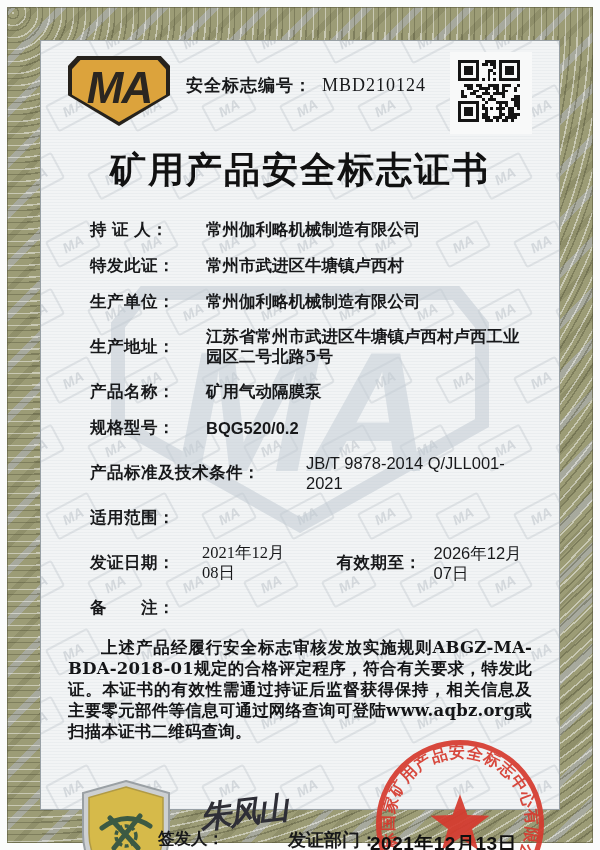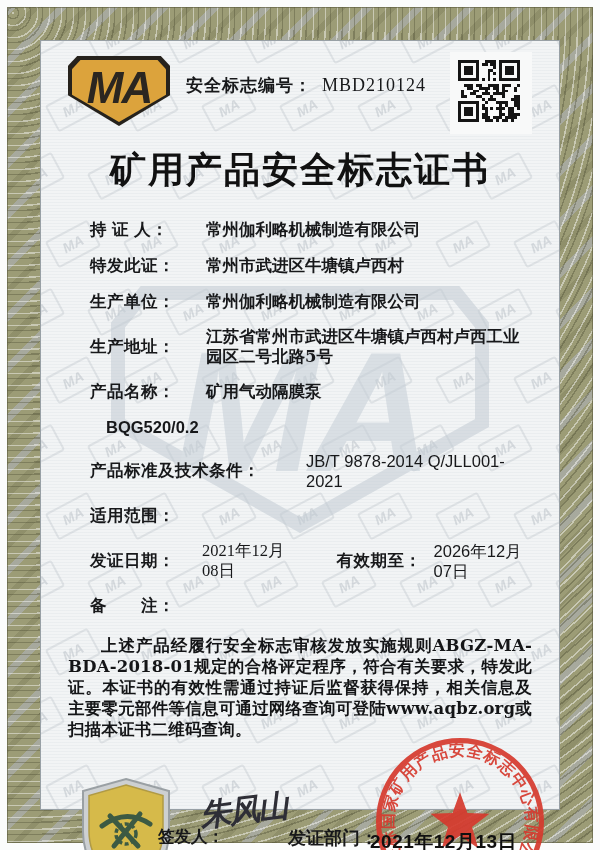--- a/index.html
+++ b/index.html
@@ -414,20 +414,21 @@
       </div>
       <div class="f-row">
         <span class="f-label">生产地址：</span>
         <span class="f-value" style="max-width:372px;">江苏省常州市武进区牛塘镇卢西村卢西工业园区二号北路5号</span>
       </div>
       <div class="f-row">
         <span class="f-label">产品名称：</span>
         <span class="f-value">矿用气动隔膜泵</span>
       </div>
       <div class="f-row">
+        <span class="f-label">规格型号：</span>
         <span class="f-value" style="font-family:'Liberation Sans',sans-serif;">BQG520/0.2</span>
       </div>
       <div class="f-row standards">
         <span class="f-label">产品标准及技术条件：</span>
         <span class="f-value" style="font-family:'Liberation Sans',sans-serif;font-weight:500;">JB/T 9878-2014  Q/JLL001-2021</span>
       </div>
       <div class="f-row">
         <span class="f-label">适用范围：</span>
       </div>
       <div class="f-row dates">

